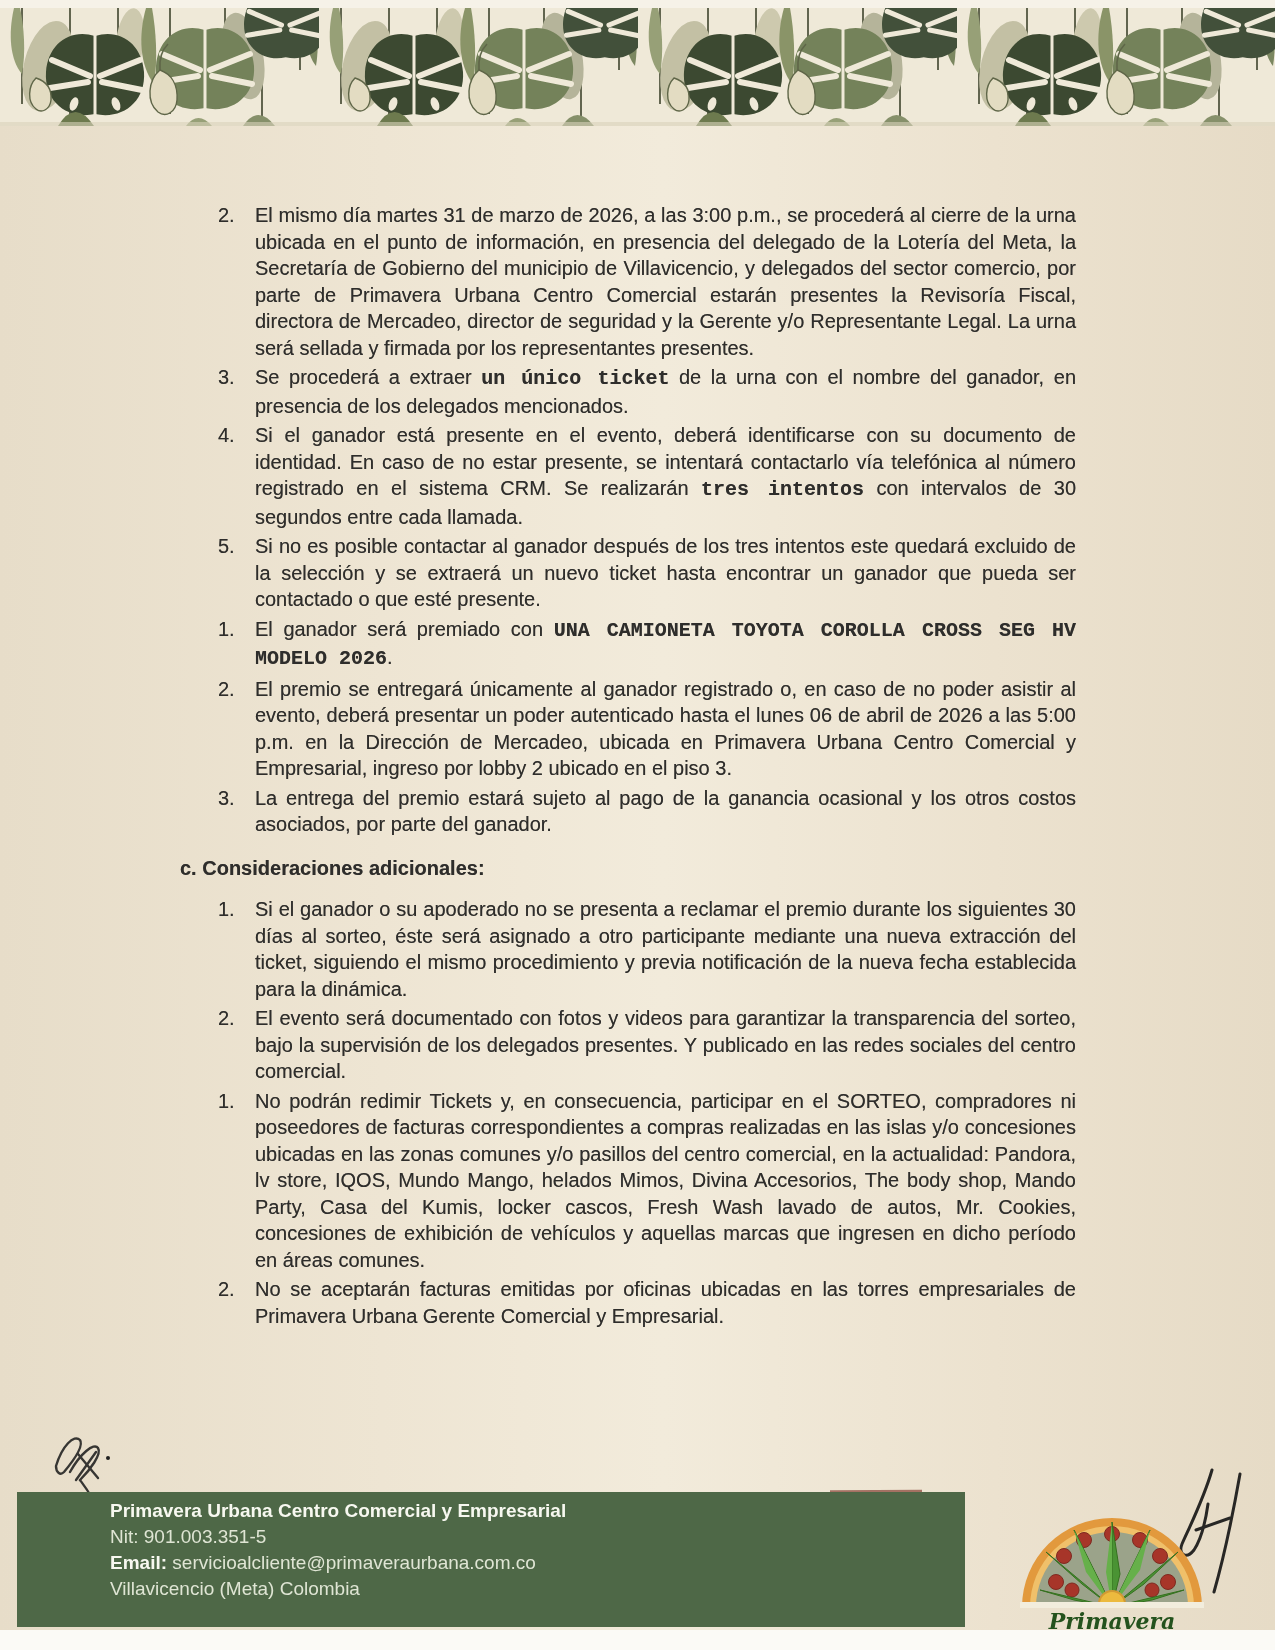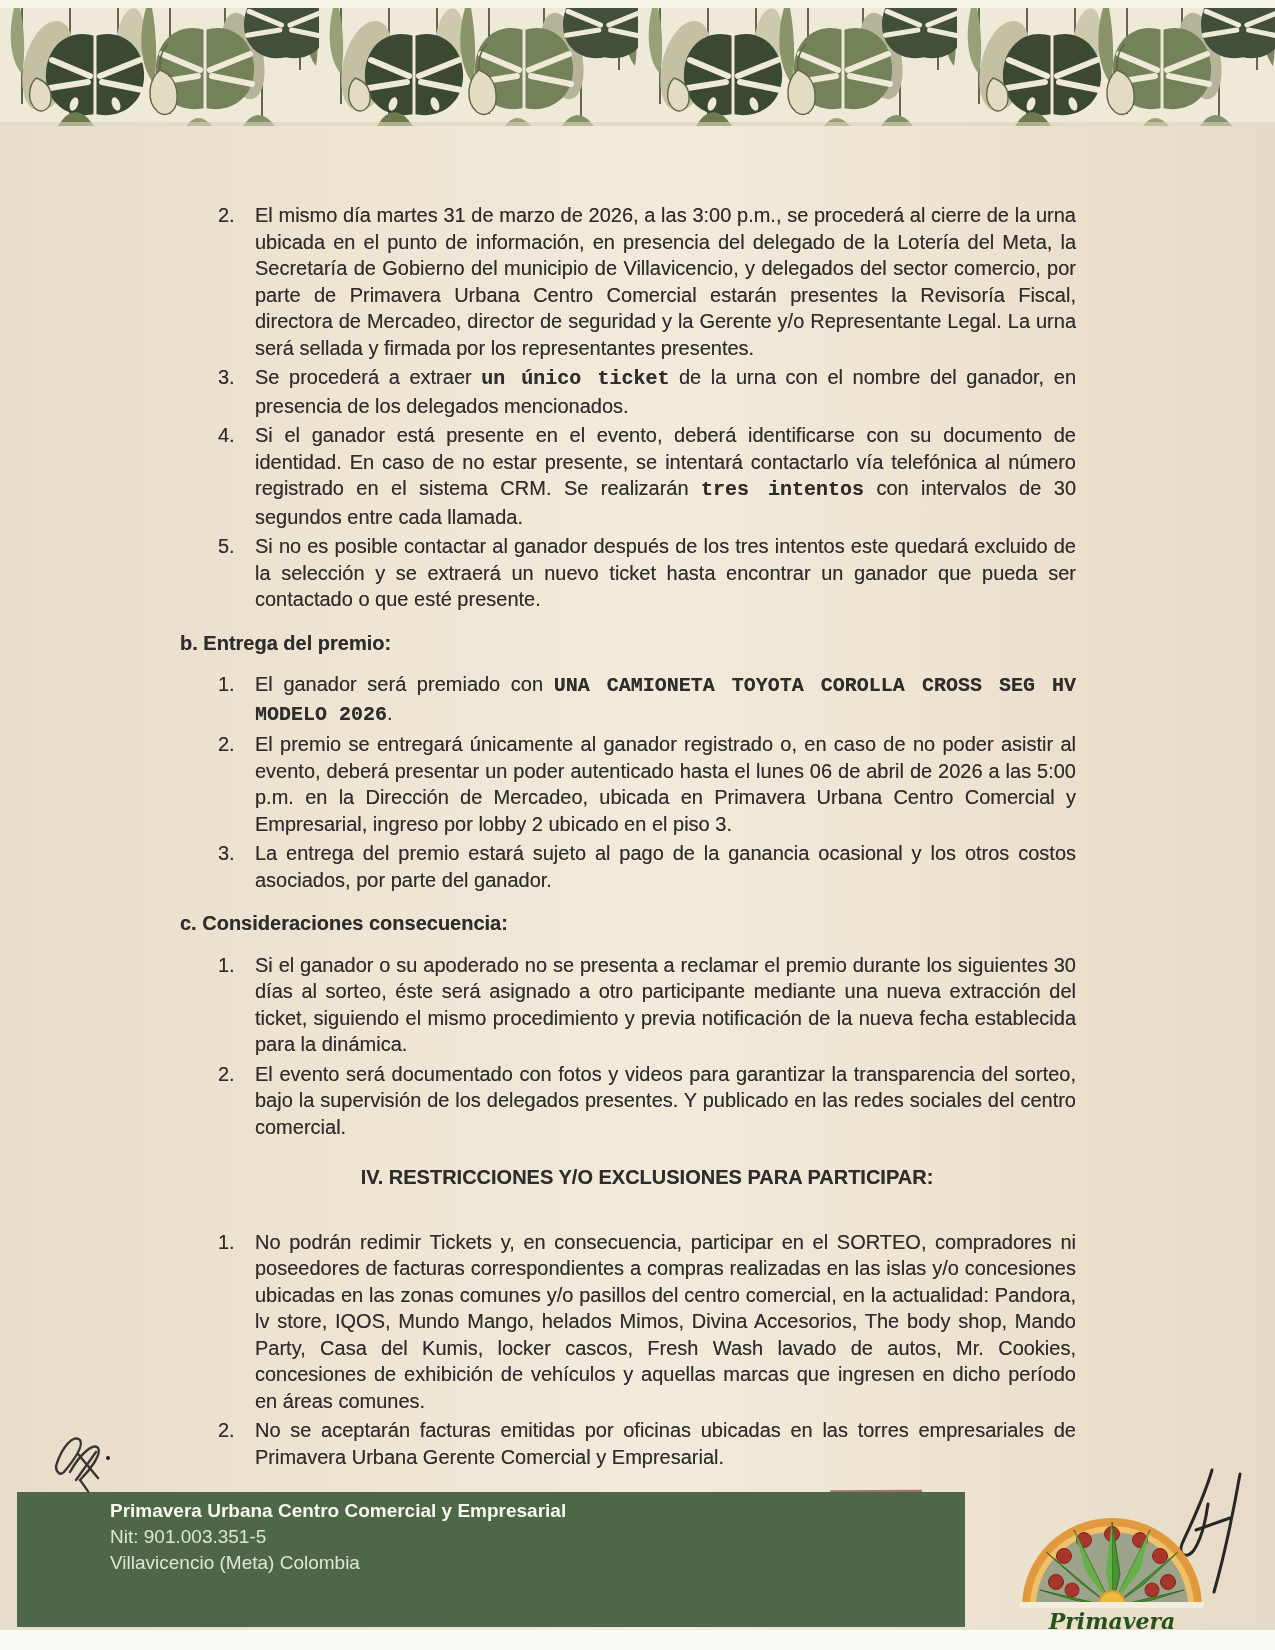--- a/index.html
+++ b/index.html
@@ -158,47 +158,45 @@
           </div>
           <div class="li-row">
             <span class="num">4.</span>
             <span class="li-text"><span>Si el ganador está presente en el evento, deberá identificarse con su documento de identidad. En caso de no estar presente, se intentará contactarlo vía telefónica al número registrado en el sistema CRM. Se realizarán </span><span class="b">tres intentos</span><span> con intervalos de 30 segundos entre cada llamada.</span></span>
           </div>
           <div class="li-row">
             <span class="num">5.</span>
             <span class="li-text"><span>Si no es posible contactar al ganador después de los tres intentos este quedará excluido de la selección y se extraerá un nuevo ticket hasta encontrar un ganador que pueda ser contactado o que esté presente.</span></span>
           </div>
         </div>
-        <div class="heading">b. Entrega del premio:</div>
         <div class="list">
           <div class="li-row">
             <span class="num">1.</span>
             <span class="li-text"><span>El ganador será premiado con </span><span class="b">UNA CAMIONETA TOYOTA COROLLA CROSS SEG HV MODELO 2026</span><span>.</span></span>
           </div>
           <div class="li-row">
             <span class="num">2.</span>
             <span class="li-text"><span>El premio se entregará únicamente al ganador registrado o, en caso de no poder asistir al evento, deberá presentar un poder autenticado hasta el lunes 06 de abril de 2026 a las 5:00 p.m. en la Dirección de Mercadeo, ubicada en Primavera Urbana Centro Comercial y Empresarial, ingreso por lobby 2 ubicado en el piso 3.</span></span>
           </div>
           <div class="li-row">
             <span class="num">3.</span>
             <span class="li-text"><span>La entrega del premio estará sujeto al pago de la ganancia ocasional y los otros costos asociados, por parte del ganador.</span></span>
           </div>
         </div>
-        <div class="heading">c. Consideraciones consecuencia:</div>
+        <div class="heading">c. Consideraciones adicionales:</div>
         <div class="list">
           <div class="li-row">
             <span class="num">1.</span>
             <span class="li-text"><span>Si el ganador o su apoderado no se presenta a reclamar el premio durante los siguientes 30 días al sorteo, éste será asignado a otro participante mediante una nueva extracción del ticket, siguiendo el mismo procedimiento y previa notificación de la nueva fecha establecida para la dinámica.</span></span>
           </div>
           <div class="li-row">
             <span class="num">2.</span>
             <span class="li-text"><span>El evento será documentado con fotos y videos para garantizar la transparencia del sorteo, bajo la supervisión de los delegados presentes. Y publicado en las redes sociales del centro comercial.</span></span>
           </div>
         </div>
-        <div class="heading center">IV. RESTRICCIONES Y/O EXCLUSIONES PARA PARTICIPAR:</div>
         <div class="list">
           <div class="li-row">
             <span class="num">1.</span>
             <span class="li-text"><span>No podrán redimir Tickets y, en consecuencia, participar en el SORTEO, compradores ni poseedores de facturas correspondientes a compras realizadas en las islas y/o concesiones ubicadas en las zonas comunes y/o pasillos del centro comercial, en la actualidad: Pandora, lv store, IQOS, Mundo Mango, helados Mimos, Divina Accesorios, The body shop, Mando Party, Casa del Kumis, locker cascos, Fresh Wash lavado de autos, Mr. Cookies, concesiones de exhibición de vehículos y aquellas marcas que ingresen en dicho período en áreas comunes.</span></span>
           </div>
           <div class="li-row">
             <span class="num">2.</span>
             <span class="li-text"><span>No se aceptarán facturas emitidas por oficinas ubicadas en las torres empresariales de Primavera Urbana Gerente Comercial y Empresarial.</span></span>
           </div>
         </div>
@@ -221,20 +219,24 @@
       <path d="M62,6 C56,40 48,82 36,124"></path>
       <path d="M18,62 L52,50"></path>
     </g>
   </svg>
 
   <div class="footer-topline"></div>
 
   <footer class="footer">
     <div class="f-bold">Primavera Urbana Centro Comercial y Empresarial</div>
     <div class="soft">Nit: 901.003.351-5</div>
+    <div>
+      <span class="f-bold">Email:</span>
+      <span class="soft">servicioalcliente@primaveraurbana.com.co</span>
+    </div>
     <div class="soft">Villavicencio (Meta) Colombia</div>
   </footer>
 
   <div class="logo">
     <svg width="192" height="96" viewBox="0 0 192 96">
       <path d="M6,95 A90,89 0 0 1 186,95 Z" fill="#e2993d"></path>
       <path d="M14,95 A82,81 0 0 1 178,95 Z" fill="#f0c06a"></path>
       <path d="M20,95 A76,75 0 0 1 172,95 Z" fill="#9ba38a"></path>
 
       <g fill="#a73529" stroke="#7e2a20" stroke-width="1">

